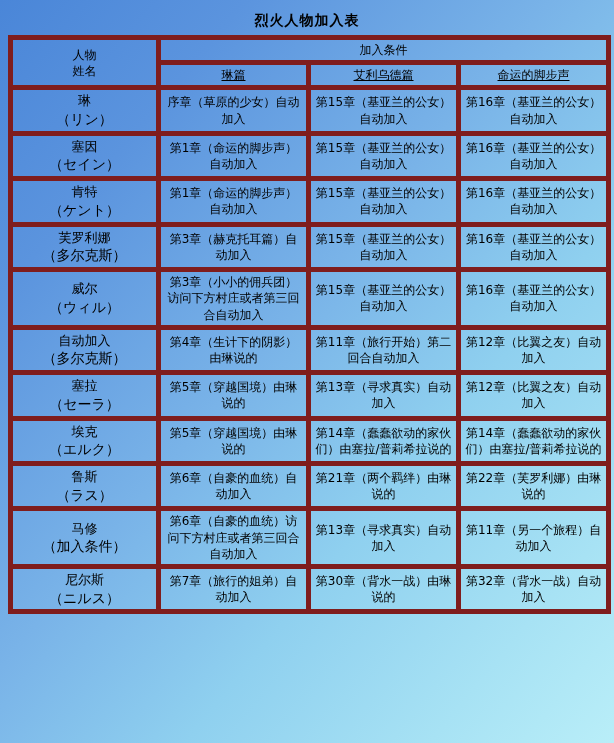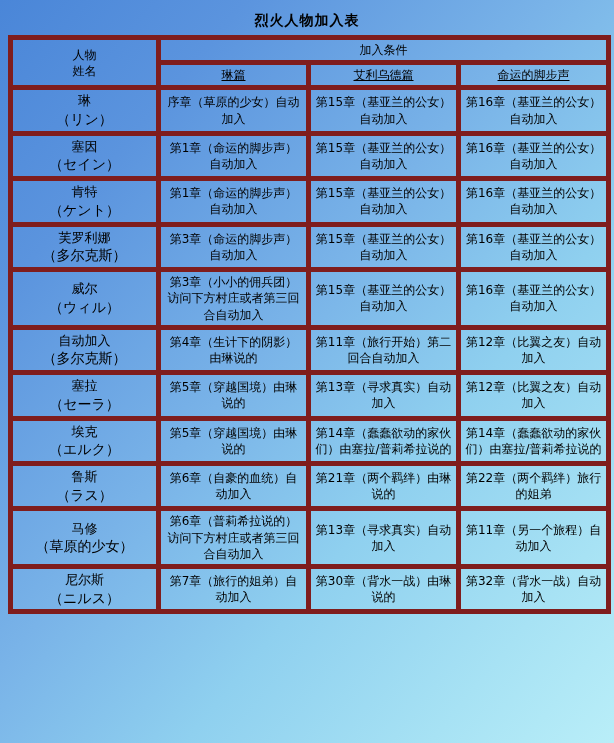--- a/index.html
+++ b/index.html
@@ -131,21 +131,21 @@
         <td class="cond-cell">第1章（命运的脚步声）自动加入</td>
         <td class="cond-cell">第15章（基亚兰的公女）自动加入</td>
         <td class="cond-cell">第16章（基亚兰的公女）自动加入</td>
       </tr>
 
       <tr>
         <td class="char-cell">
           <span class="char-name">芙罗利娜</span>
           <span class="char-kana">（多尔克斯）</span>
         </td>
-        <td class="cond-cell">第3章（命运的脚步声）自动加入</td>
+        <td class="cond-cell">第3章（赫克托耳篇）自动加入</td>
         <td class="cond-cell">第15章（基亚兰的公女）自动加入</td>
         <td class="cond-cell">第16章（基亚兰的公女）自动加入</td>
       </tr>
 
       <tr>
         <td class="char-cell">
           <span class="char-name">威尔</span>
           <span class="char-kana">（ウィル）</span>
         </td>
         <td class="cond-cell">第3章（小小的佣兵团）访问下方村庄或者第三回合自动加入</td>
@@ -183,29 +183,29 @@
         <td class="cond-cell">第14章（蠢蠢欲动的家伙们）由塞拉/普莉希拉说的</td>
       </tr>
 
       <tr>
         <td class="char-cell">
           <span class="char-name">鲁斯</span>
           <span class="char-kana">（ラス）</span>
         </td>
         <td class="cond-cell">第6章（自豪的血统）自动加入</td>
         <td class="cond-cell">第21章（两个羁绊）由琳说的</td>
-        <td class="cond-cell">第22章（两个羁绊）旅行的姐弟</td>
+        <td class="cond-cell">第22章（芙罗利娜）由琳说的</td>
       </tr>
 
       <tr>
         <td class="char-cell">
           <span class="char-name">马修</span>
-          <span class="char-kana">（草原的少女）</span>
-        </td>
-        <td class="cond-cell">第6章（普莉希拉说的）访问下方村庄或者第三回合自动加入</td>
+          <span class="char-kana">（加入条件）</span>
+        </td>
+        <td class="cond-cell">第6章（自豪的血统）访问下方村庄或者第三回合自动加入</td>
         <td class="cond-cell">第13章（寻求真实）自动加入</td>
         <td class="cond-cell">第11章（另一个旅程）自动加入</td>
       </tr>
 
       <tr>
         <td class="char-cell">
           <span class="char-name">尼尔斯</span>
           <span class="char-kana">（ニルス）</span>
         </td>
         <td class="cond-cell">第7章（旅行的姐弟）自动加入</td>

